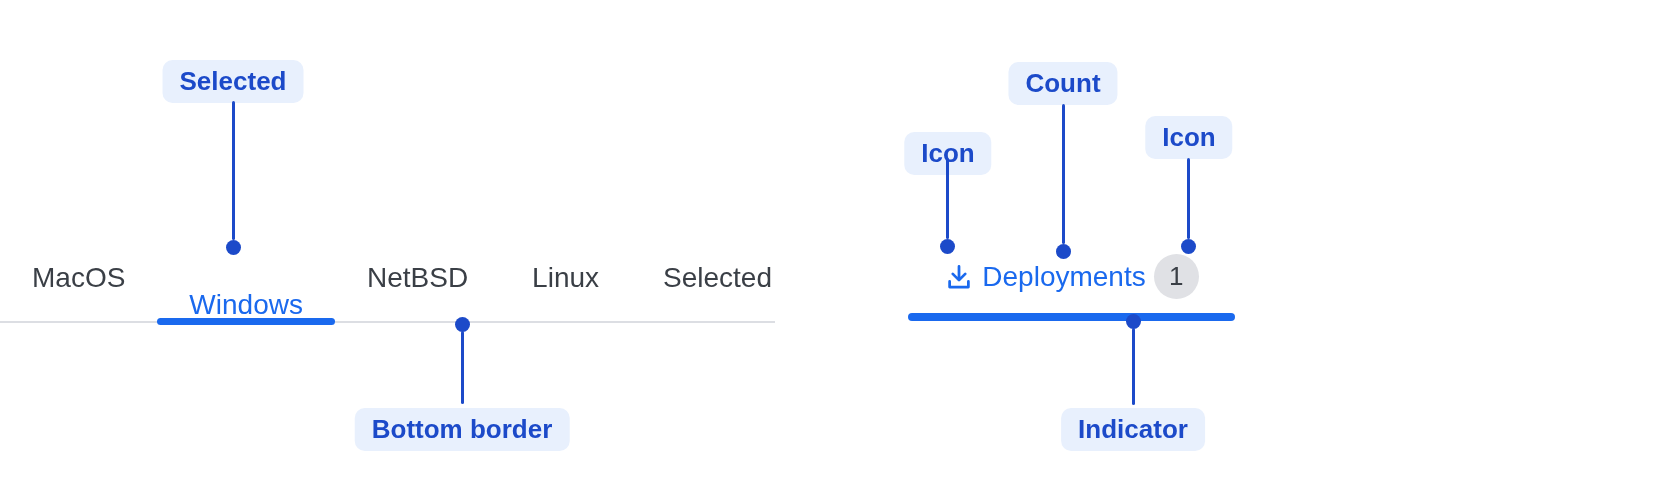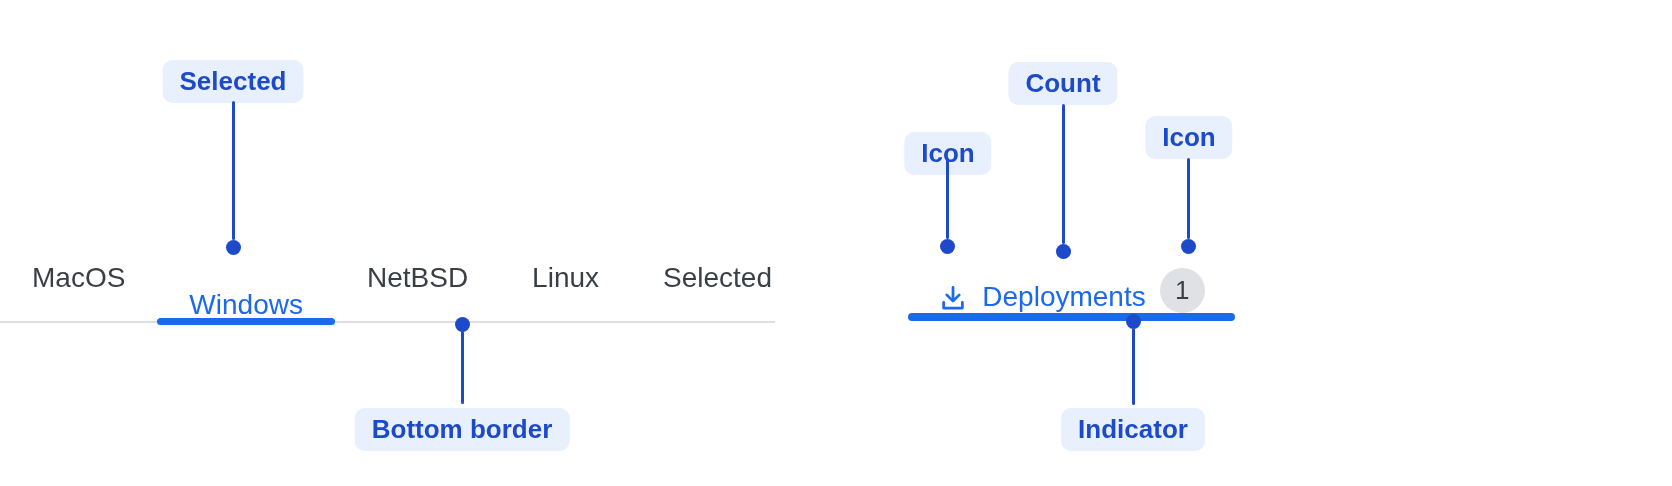--- a/index.html
+++ b/index.html
@@ -18,21 +18,21 @@
   }
   .tab.selected{color:var(--accent);align-items:flex-end;}
   .tab.selected::after{
     content:"";position:absolute;left:0;right:0;bottom:-4px;height:7px;
     border-radius:5px;background:var(--accent);
   }
   
   .dep-tab{position:absolute;left:908px;top:240px;width:327px;height:81px;cursor:pointer;}
   .dep-content{
     position:absolute;left:0;right:0;top:0;bottom:8px;
-    display:flex;align-items:flex-end;justify-content:center;gap:14px;
+    display:flex;align-items:center;justify-content:center;gap:8px;
   }
   .dl-icon{width:30px;height:30px;stroke:var(--accent);fill:none;
     stroke-width:2.2;stroke-linecap:round;stroke-linejoin:round;}
   .dep-label{font-size:28px;color:var(--accent);white-space:nowrap;}
   .dep-badge{
     width:45px;height:45px;border-radius:50%;background:var(--badge-bg);
     color:var(--badge-text);display:flex;align-items:center;justify-content:center;
     font-size:26px;
   }
   .dep-indicator{

